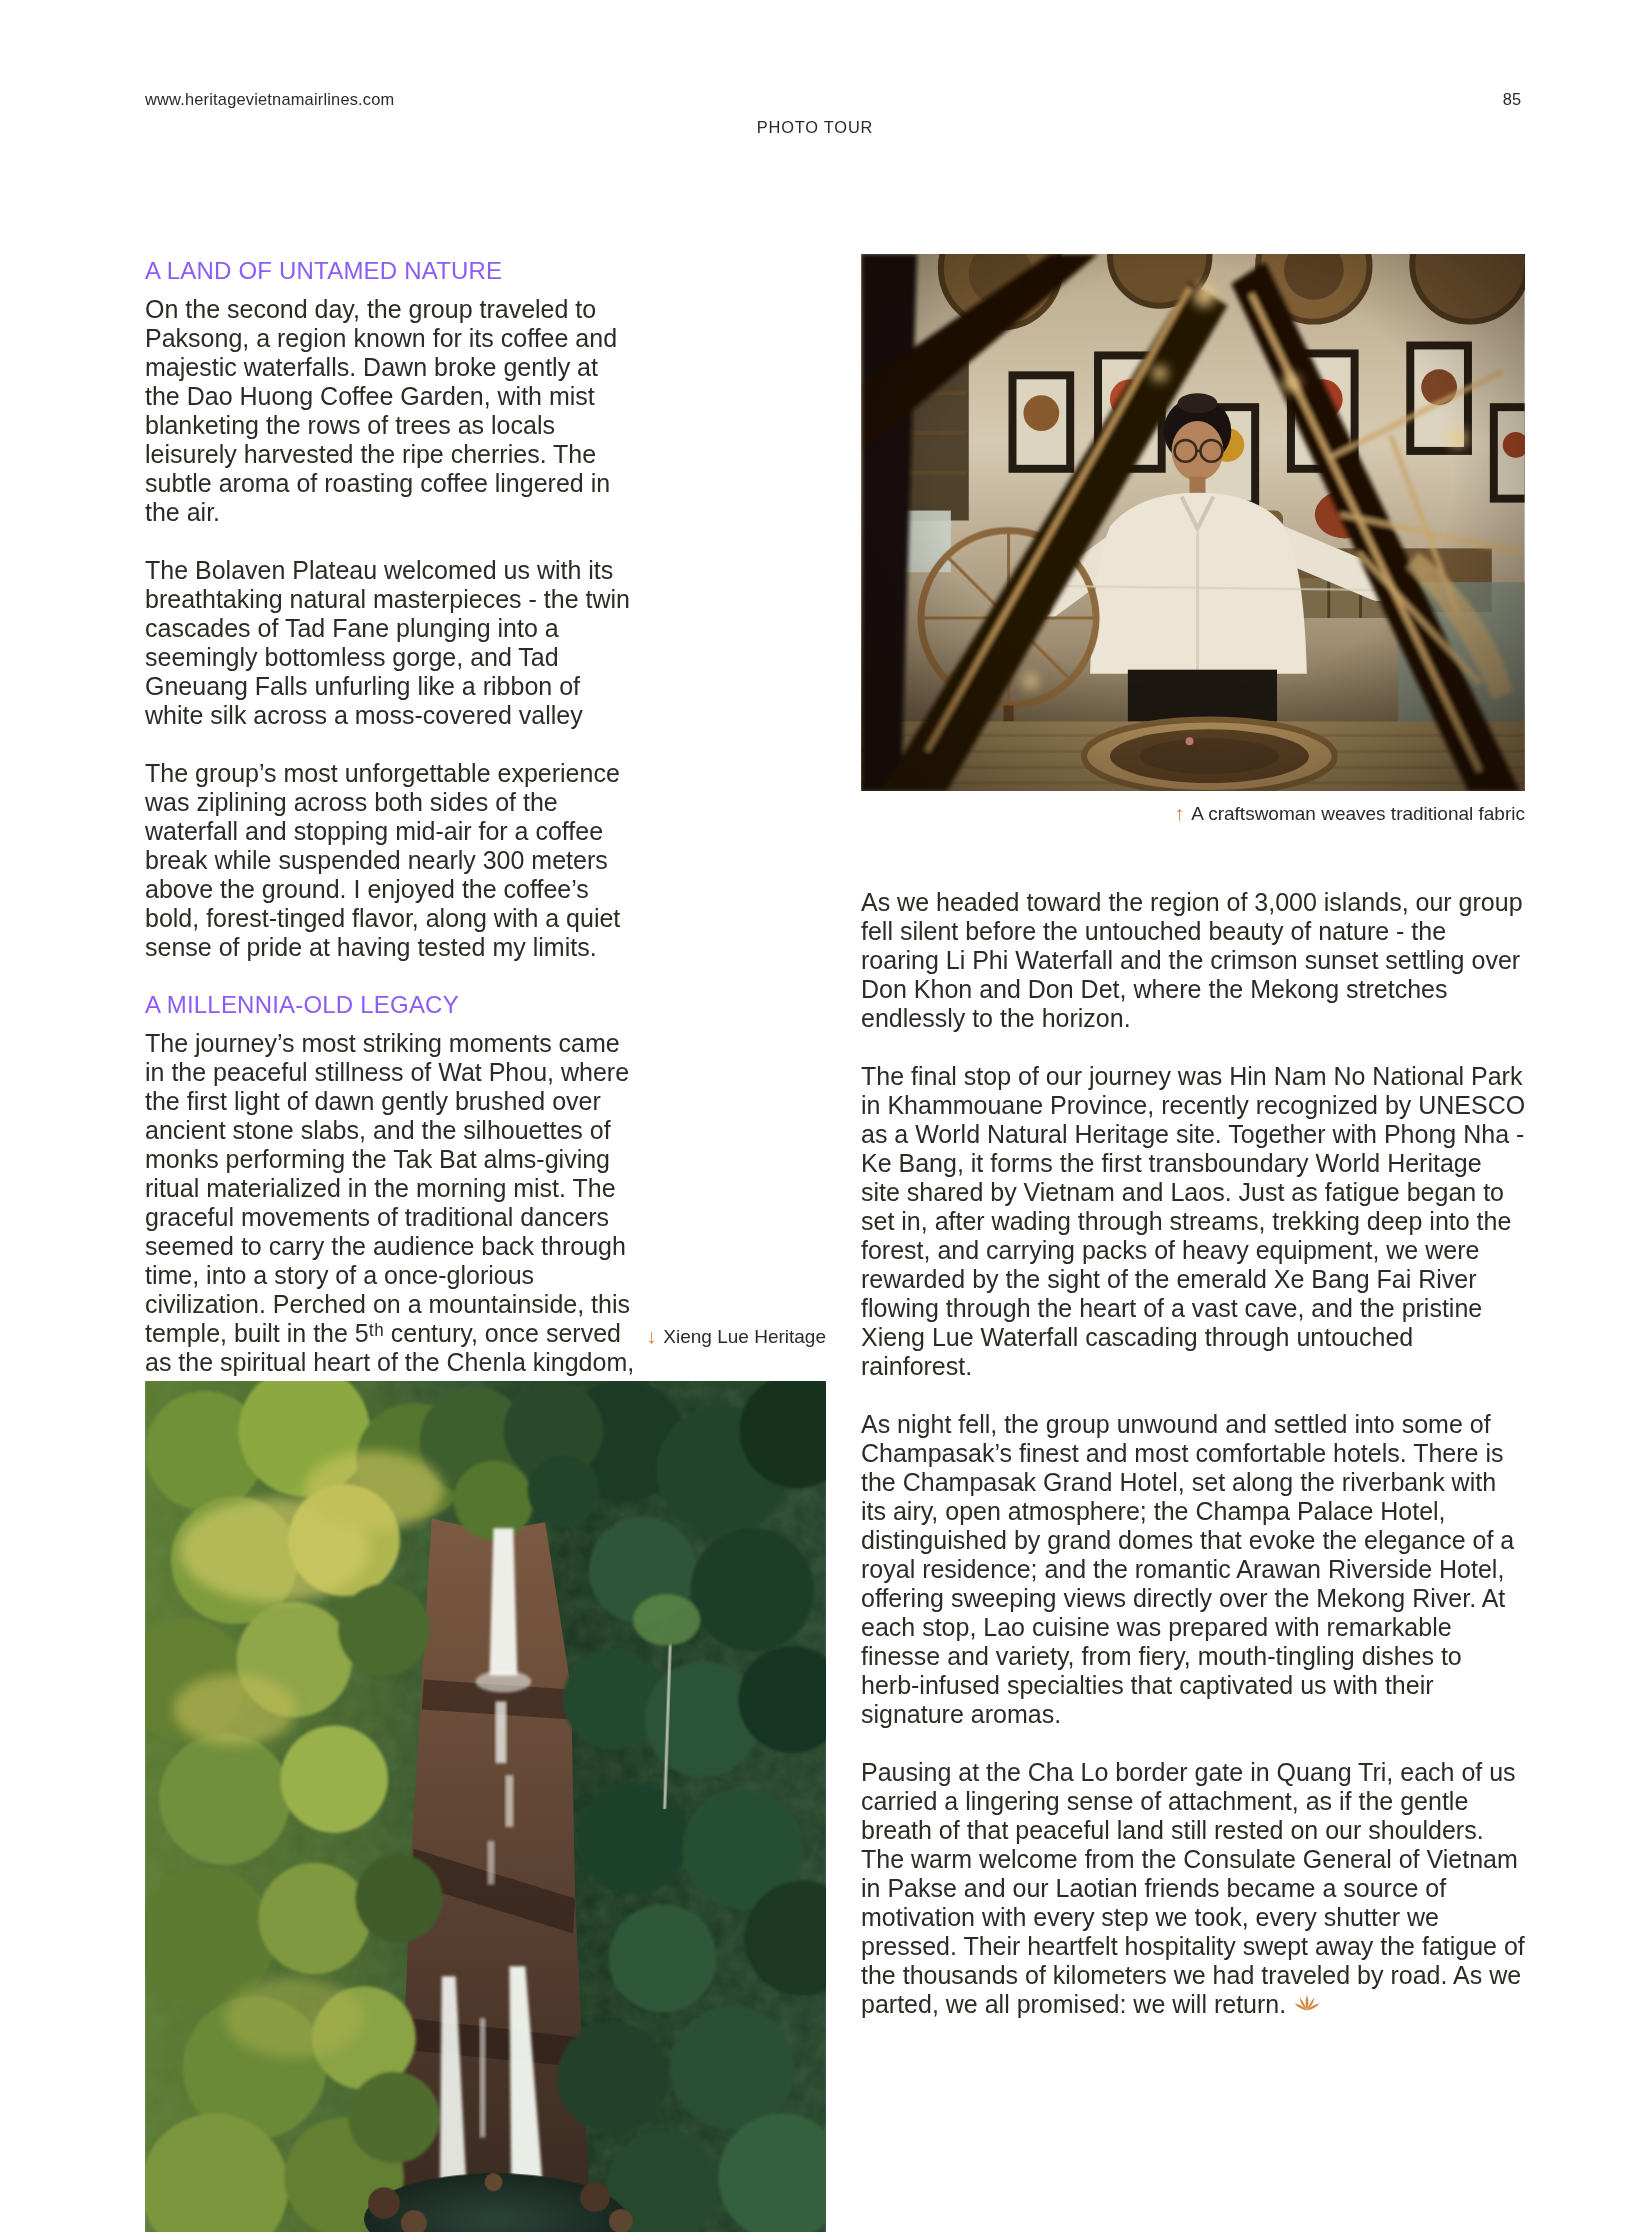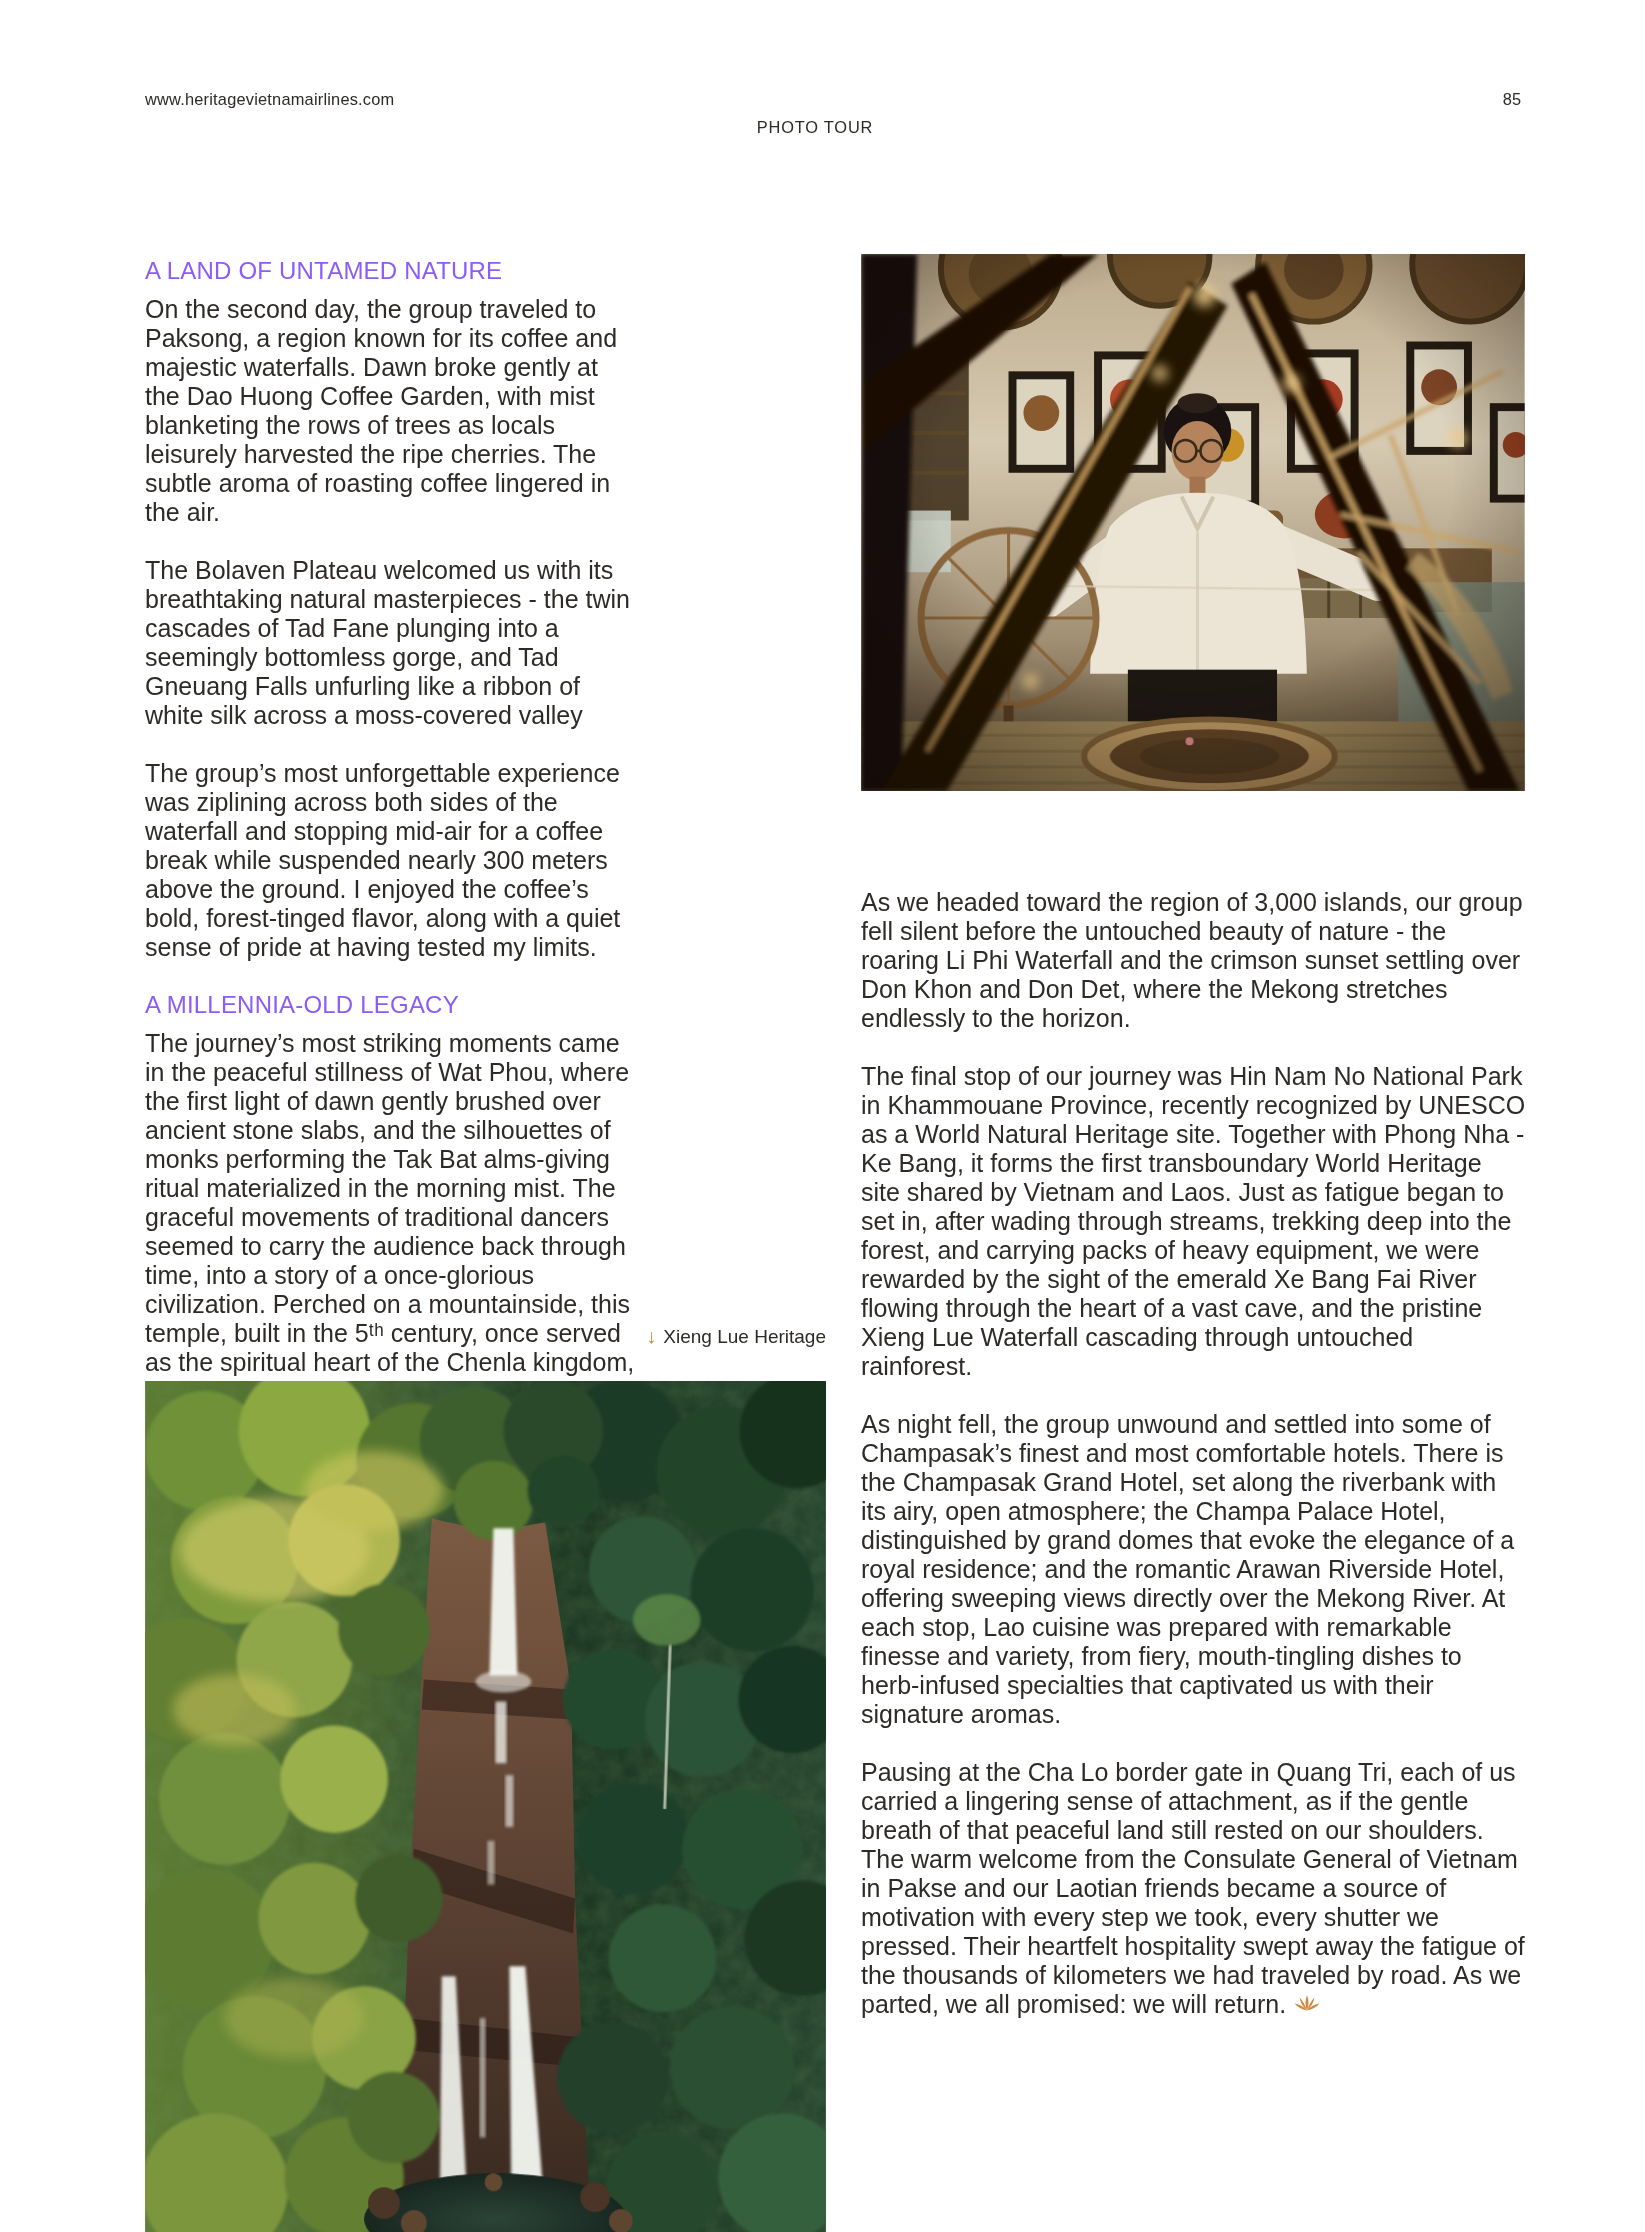--- a/index.html
+++ b/index.html
@@ -323,20 +323,23 @@
         <circle cx="345" cy="42" r="11"></circle>
           <circle cx="300" cy="120" r="8"></circle>
           <circle cx="432" cy="130" r="9"></circle>
         <circle cx="600" cy="185" r="9"></circle>
           <circle cx="170" cy="430" r="8"></circle>
       </g>
       <rect x="0" y="0" width="667" height="540" fill="url(#cw-vig)"></rect>
     </svg>
   </figure>
 
+  <div class="caption caption-craftswoman">
+    <span class="arrow">↑</span><span>A craftswoman weaves traditional fabric</span>
+  </div>
 
   <div class="col-right-text">
     <p class="body">As we headed toward the region of 3,000 islands, our group fell silent before the untouched beauty of nature - the roaring Li Phi Waterfall and the crimson sunset settling over Don Khon and Don Det, where the Mekong stretches endlessly to the horizon.</p>
     <p class="body">The final stop of our journey was Hin Nam No National Park in Khammouane Province, recently recognized by UNESCO as a World Natural Heritage site. Together with Phong Nha - Ke Bang, it forms the first transboundary World Heritage site shared by Vietnam and Laos. Just as fatigue began to set in, after wading through streams, trekking deep into the forest, and carrying packs of heavy equipment, we were rewarded by the sight of the emerald Xe Bang Fai River flowing through the heart of a vast cave, and the pristine Xieng Lue Waterfall cascading through untouched rainforest.</p>
     <p class="body">As night fell, the group unwound and settled into some of Champasak’s finest and most comfortable hotels. There is the Champasak Grand Hotel, set along the riverbank with its airy, open atmosphere; the Champa Palace Hotel, distinguished by grand domes that evoke the elegance of a royal residence; and the romantic Arawan Riverside Hotel, offering sweeping views directly over the Mekong River. At each stop, Lao cuisine was prepared with remarkable finesse and variety, from fiery, mouth-tingling dishes to herb-infused specialties that captivated us with their signature aromas.</p>
     <p class="body"><span>Pausing at the Cha Lo border gate in Quang Tri, each of us carried a lingering sense of attachment, as if the gentle breath of that peaceful land still rested on our shoulders. The warm welcome from the Consulate General of Vietnam in Pakse and our Laotian friends became a source of motivation with every step we took, every shutter we pressed. Their heartfelt hospitality swept away the fatigue of the thousands of kilometers we had traveled by road. As we parted, we all promised: we will return.</span><span class="lotus"><svg width="26" height="19" viewBox="0 0 26 19">
             <g fill="#d1883f">
               <path d="M13 1 C11 6.5 11 11.5 13 16.5 C15 11.5 15 6.5 13 1Z"></path>
               <path d="M5.5 3.5 C6.5 9 9 13 13 16.5 C11 11 9 7 5.5 3.5Z"></path>
               <path d="M20.5 3.5 C19.5 9 17 13 13 16.5 C15 11 17 7 20.5 3.5Z"></path>

